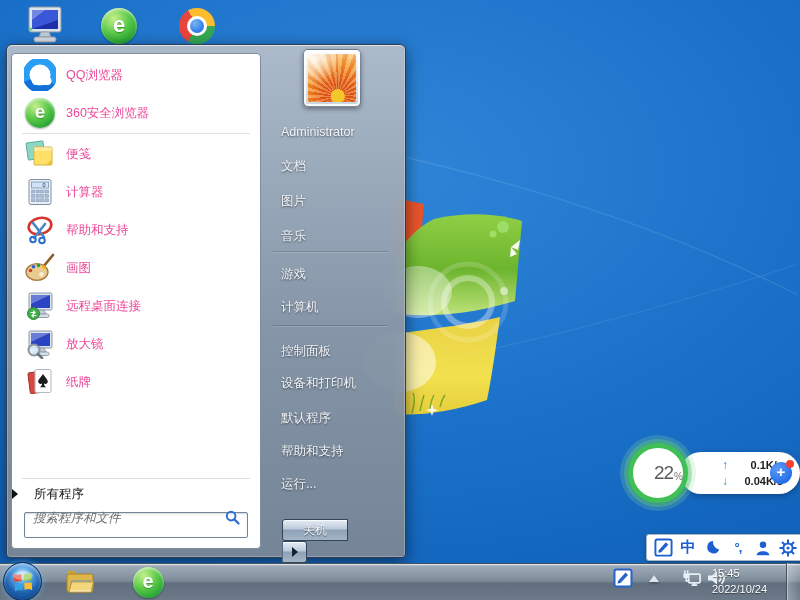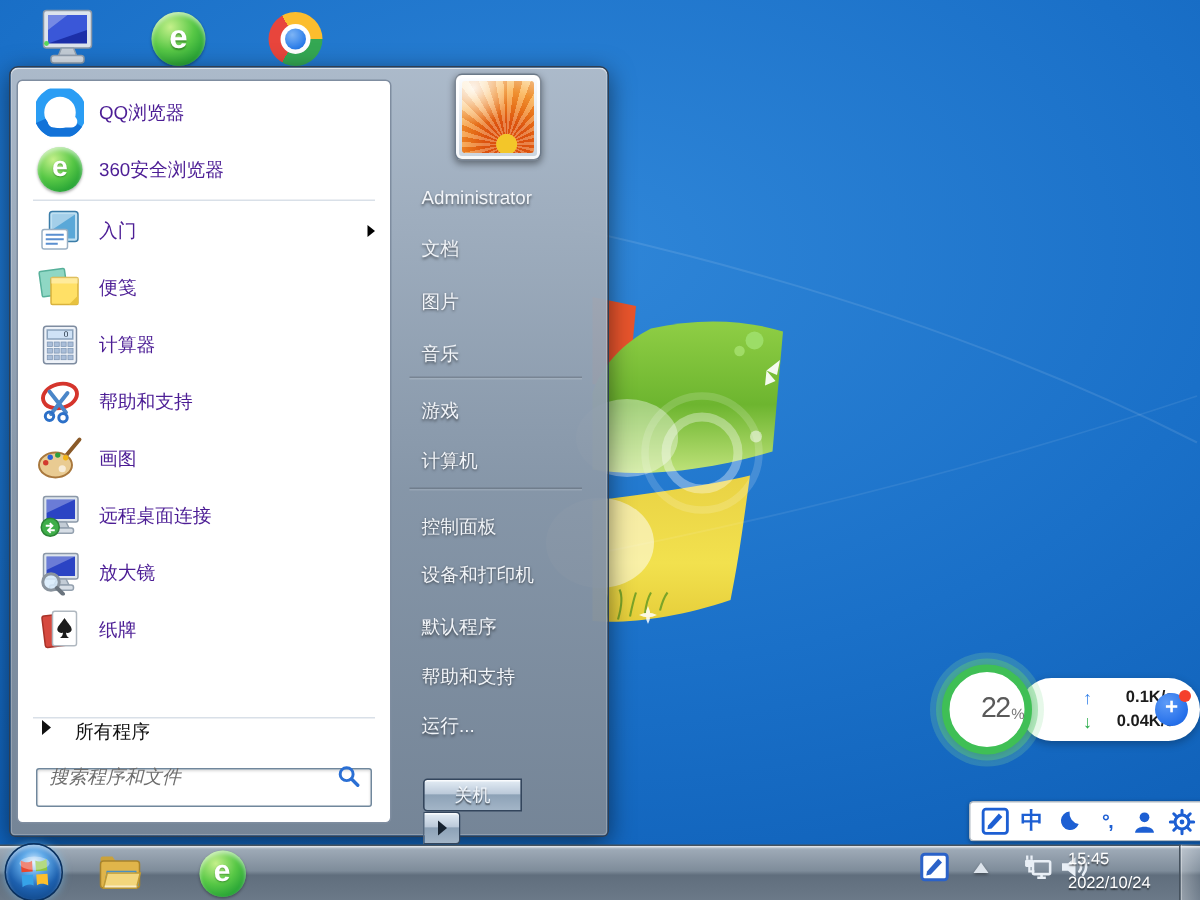--- a/index.html
+++ b/index.html
@@ -26,26 +26,26 @@
   .start-menu { position:absolute; left:6px; top:44px; width:400px; height:514px;
     border-radius:6px 6px 4px 4px; border:1px solid #2e3e52;
     background: linear-gradient(180deg, rgba(176,188,202,.97), rgba(137,151,167,.97) 55%, rgba(120,134,150,.97));
     box-shadow: 0 4px 16px rgba(0,0,0,.5), inset 0 1px 0 rgba(255,255,255,.5), inset 0 0 0 1px rgba(255,255,255,.22); }
 
   .left-panel { position:absolute; left:4px; top:8px; width:250px; bottom:8px;
     background:#fff; border:1px solid #7f8da0; border-radius:4px;
     display:flex; flex-direction:column; padding-top:2px; overflow:hidden; }
   .menu-item { height:38px; flex:none; display:flex; align-items:center; padding:0 8px 0 12px; position:relative; cursor:default; }
   .mi-icon { width:32px; height:32px; margin-right:10px; flex:none; display:flex; align-items:center; justify-content:center; }
-  .mi-label { font-size:12.5px; color:#4c1d95; white-space:nowrap; }
+  .mi-label { font-size:12.5px; color:#ec4899; white-space:nowrap; }
   .submenu-arrow { position:absolute; right:10px; top:50%; margin-top:-4px; width:0; height:0;
     border-left:5px solid #000; border-top:4px solid transparent; border-bottom:4px solid transparent; }
   .sep-left { height:1px; background:#d9e0e8; margin:1px 10px; flex:none; }
   .lp-spacer { flex:1; }
-  .all-programs { height:28px; flex:none; display:flex; align-items:flex-start; padding-left:16px; }
+  .all-programs { height:28px; flex:none; display:flex; align-items:center; }
   .ap-arrow { width:0; height:0; border-left:6px solid #111; border-top:5px solid transparent; border-bottom:5px solid transparent; margin-right:16px; }
   .ap-label { font-size:12.5px; color:#111; }
   .search-wrap { flex:none; padding:4px 12px 10px; }
   .search-box { height:26px; border:1px solid #70879c; border-radius:2px; background:#fff;
     display:flex; align-items:center; padding:0 7px 15px 8px; box-shadow: inset 0 1px 2px rgba(0,0,0,.16); }
   .search-box input { border:none; outline:none; flex:1; min-width:0; font-size:12.5px; font-style:italic; color:#333; background:transparent; font-family:inherit; }
   .search-box input::placeholder { color:#6e6e6e; font-style:italic; opacity:1; }
 
   .right-panel { position:absolute; left:254px; top:8px; right:5px; bottom:8px; }
   .avatar-frame { position:absolute; left:42px; top:-4px; width:58px; height:58px; border-radius:5px;
@@ -246,33 +246,20 @@
         <span class="mi-icon">
           <div class="g360-ball" style="width:30px;height:30px;font-size:19px;">
               <span>e</span>
             </div>
         </span>
         <span class="mi-label">360安全浏览器</span>
       </div>
 
       <div class="sep-left"></div>
 
-      <div class="menu-item">
-        <span class="mi-icon">
-          <svg width="30" height="30" viewBox="0 0 30 30">
-            <rect x="8" y="2" width="19" height="20" rx="2" fill="#bfe0f2" stroke="#3a7ca8"></rect>
-            <rect x="10" y="4" width="15" height="16" fill="#5aa8d8"></rect>
-            <path d="M10,4 L25,4 L10,14 Z" fill="rgba(255,255,255,.45)"></path>
-            <rect x="3" y="14" width="17" height="13" rx="1.5" fill="#fff" stroke="#9ab0c4"></rect>
-            <path d="M5.5,17.5 h12 M5.5,20.5 h12 M5.5,23.5 h8" stroke="#5a8fd0" stroke-width="1.4"></path>
-          </svg>
-        </span>
-        <span class="mi-label">入门</span>
-        <span class="submenu-arrow"></span>
-      </div>
 
       <div class="menu-item">
         <span class="mi-icon">
           <svg width="30" height="30" viewBox="0 0 30 30">
             <rect x="2" y="3" width="17" height="17" rx="1" fill="#8fd7c4" stroke="#57b09a" transform="rotate(-8 10 11)"></rect>
             <rect x="9" y="8" width="18" height="18" rx="1" fill="#ffe066" stroke="#d9b23c"></rect>
             <path d="M27,20 L21,26 L27,26 Z" fill="#e8c23f"></path>
             <path d="M9,8 L27,8 L27,12 L9,12 Z" fill="rgba(255,255,255,.35)"></path>
           </svg>
         </span>

